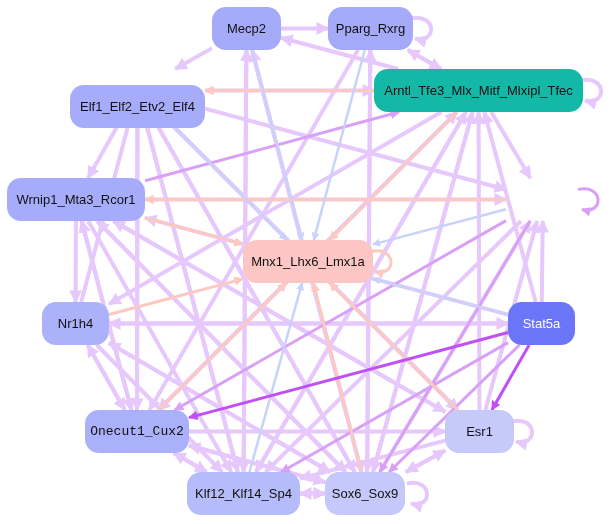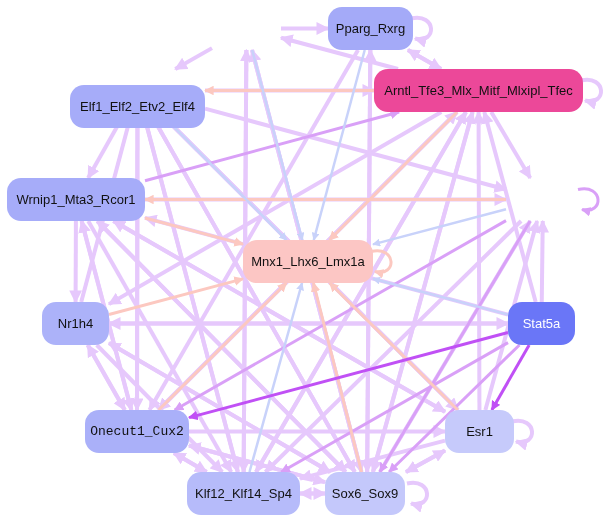--- a/index.html
+++ b/index.html
@@ -120,27 +120,30 @@
       <line x1="252.17489270386267" y1="50" x2="302.32510729613733" y2="240" stroke="#c8d2fa" stroke-width="2.5" marker-end="url(#arr-blue)"></line>
       <line x1="364.7328326180257" y1="50" x2="313.7671673819743" y2="240" stroke="#c8d2fa" stroke-width="2.5" marker-end="url(#arr-blue)"></line>
       <line x1="158.93713450292398" y1="112" x2="286.562865497076" y2="240" stroke="#c8d2fa" stroke-width="2.5" marker-end="url(#arr-blue)"></line>
       <line x1="506" y1="209.2617021276596" x2="373" y2="244.35106382978722" stroke="#c8d2fa" stroke-width="2.5" marker-end="url(#arr-blue)"></line>
       <line x1="508" y1="314.6049250535332" x2="373" y2="278.75910064239827" stroke="#c8d2fa" stroke-width="2.5" marker-end="url(#arr-blue)"></line>
       <line x1="249.47737068965517" y1="472" x2="302.0226293103448" y2="283" stroke="#c8d2fa" stroke-width="2.5" marker-end="url(#arr-blue)"></line>
       <line x1="508" y1="332.4443757725587" x2="189" y2="417.6161928306551" stroke="#c050f5" stroke-width="3" marker-end="url(#arr-bold)"></line>
       <line x1="529.1574074074074" y1="345" x2="491.8425925925926" y2="410" stroke="#c050f5" stroke-width="3" marker-end="url(#arr-bold)"></line>
     </svg>
 
+  <div class="node" style="left: 212px; top: 7px; width: 69px; height: 43px; background: rgb(164, 170, 248); color: rgb(17, 17, 17);">
+    <span>Mecp2</span>
+    </div>
   <div class="node" style="left: 328px; top: 7px; width: 85px; height: 43px; background: rgb(164, 170, 248); color: rgb(17, 17, 17);">
     <span>Pparg_Rxrg</span>
     </div>
   <div class="node" style="left: 70px; top: 69px; width: 135px; height: 43px; background: rgb(166, 172, 249); color: rgb(17, 17, 17); margin-top: 16px;">
     <span>Elf1_Elf2_Etv2_Elf4</span>
     </div>
-  <div class="node" style="left: 374px; top: 69px; width: 209px; height: 43px; background: #ec4899; color: rgb(17, 17, 17); text-align: center;">
+  <div class="node" style="left: 374px; top: 69px; width: 209px; height: 43px; background: #14b8a6; color: rgb(17, 17, 17); text-align: center;">
     <span>Arntl_Tfe3_Mlx_Mitf_Mlxipl_Tfec</span>
     </div>
   <div class="node" style="left: 7px; top: 178px; width: 138px; height: 43px; background: rgb(166, 172, 249); color: rgb(17, 17, 17);">
     <span>Wrnip1_Mta3_Rcor1</span>
     </div>
   <div class="node" style="left: 243px; top: 240px; width: 130px; height: 43px; background: rgb(252, 198, 196); color: rgb(17, 17, 17);">
     <span>Mnx1_Lhx6_Lmx1a</span>
     </div>
   <div class="node" style="left: 42px; top: 302px; width: 67px; height: 43px; background: rgb(172, 178, 249); color: rgb(17, 17, 17);">
     <span>Nr1h4</span>

